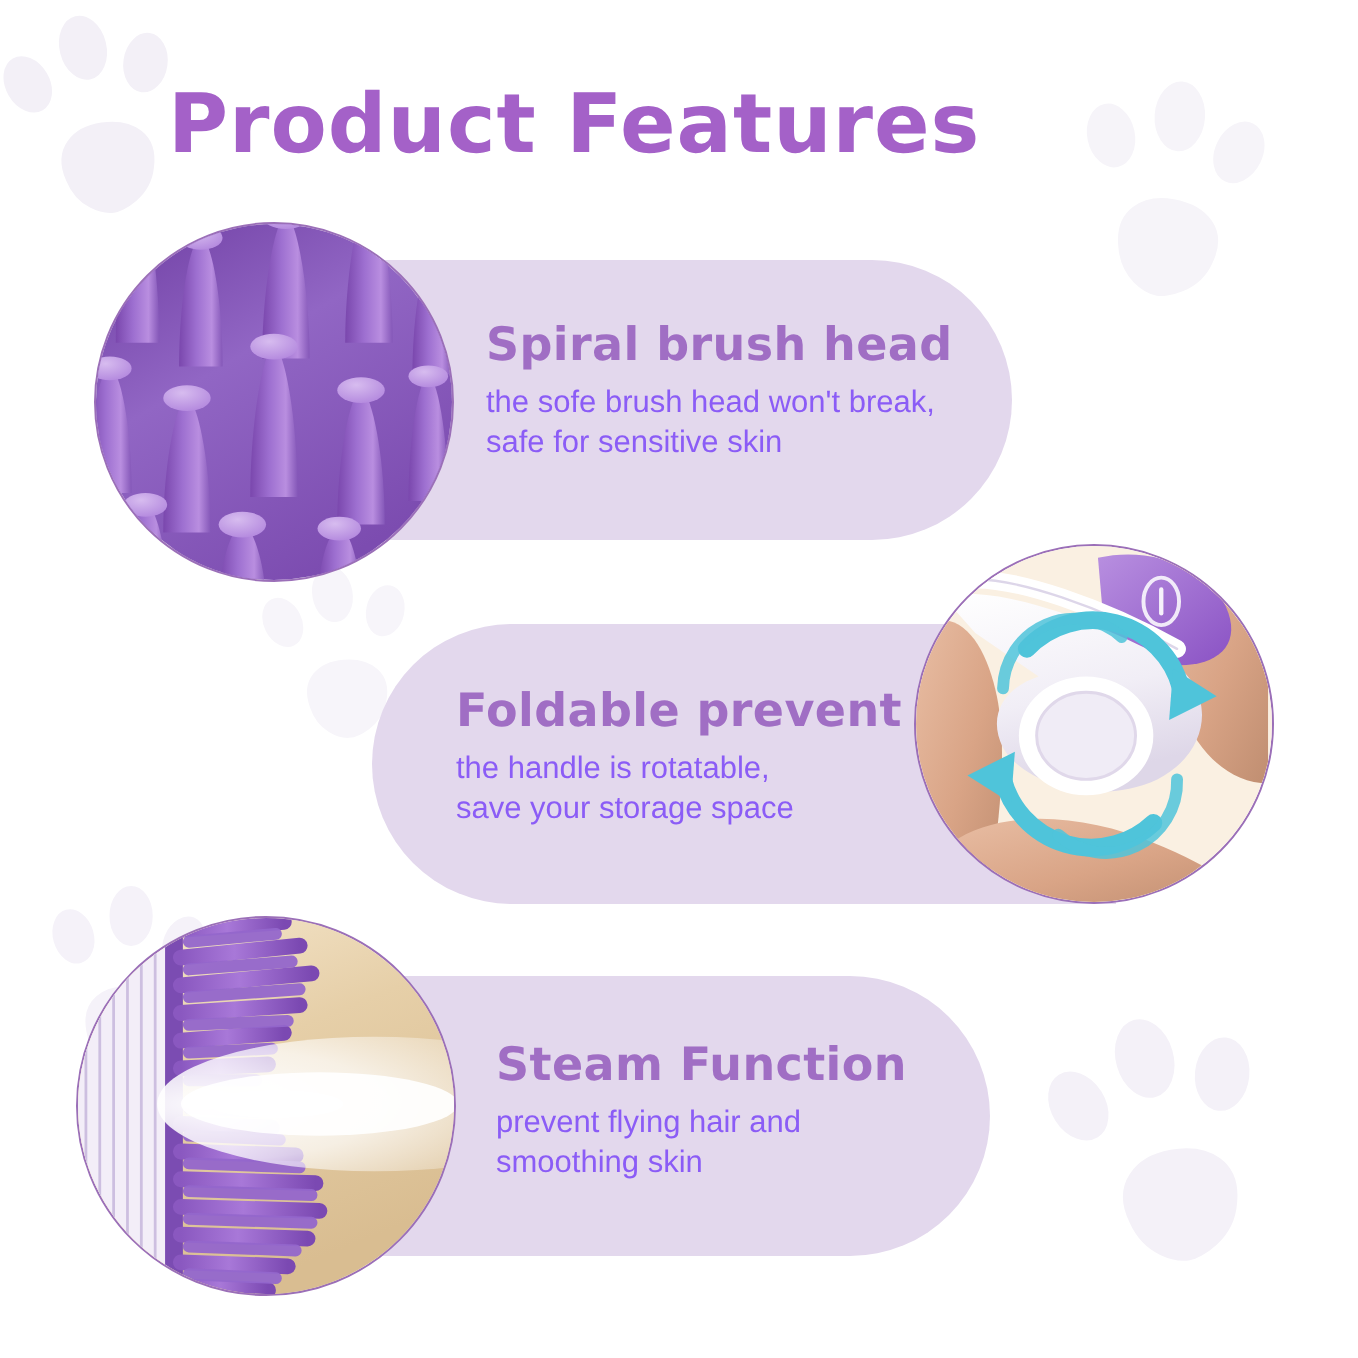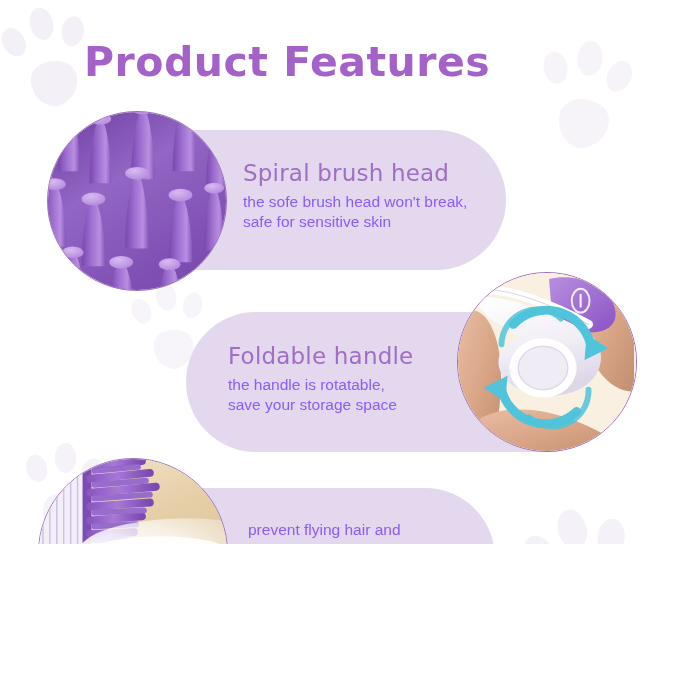--- a/index.html
+++ b/index.html
@@ -3,21 +3,21 @@
 <meta charset="utf-8">
 <style>
   html, body {
     margin: 0;
     padding: 0;
     background: #ffffff;
   }
   #page {
     position: relative;
     width: 679px;
-    height: 544px;
+    height: 679px;
     background: #ffffff;
     overflow: hidden;
     font-family: "Liberation Sans", sans-serif;
   }
 
   
   .paw {
     position: absolute;
     pointer-events: none;
   }
@@ -55,21 +55,21 @@
   .pill-3 {
     left: 152px; top: 488px;
     width: 343px; height: 140px;
     border-radius: 0 70px 70px 0;
   }
 
   .pill-text { position: absolute; }
   .pill-text .heading {
     font-family: "DejaVu Sans", sans-serif;
     font-size: 23px;
-    font-weight: normal;
+    font-weight: bold;
     color: #a06ec4;
     margin: 0 0 6px 0;
     white-space: nowrap;
     letter-spacing: 0.2px;
   }
   .pill-text .body {
     font-family: "Liberation Sans", sans-serif;
     font-size: 15.5px;
     line-height: 20px;
     color: #8b5cf6;
@@ -237,21 +237,21 @@
 
   <div class="pill-text text-1">
     <div class="heading">Spiral brush head</div>
     <div class="body">the sofe brush head won't break,
 safe for sensitive skin</div>
   </div>
 
   <div class="pill pill-2"></div>
 
   <div class="pill-text text-2">
-    <div class="heading">Foldable handle</div>
+    <div class="heading">Foldable prevent</div>
     <div class="body">the handle is rotatable,
 save your storage space</div>
   </div>
 
   <div class="photo photo-2">
     <svg viewBox="0 0 180 180" preserveAspectRatio="xMidYMid slice">
       <defs>
         <linearGradient id="skinG" x1="0" y1="0" x2="1" y2="1">
           <stop offset="0%" stop-color="#e8bda3"></stop>
           <stop offset="55%" stop-color="#d9a486"></stop>
@@ -357,17 +357,18 @@
           <path d="M56 166 L110 168"></path>
         <path d="M56 180 L100 182"></path>
       </g>
       <ellipse cx="150" cy="94" rx="110" ry="34" fill="url(#steamG)"></ellipse>
       <ellipse cx="122" cy="94" rx="70" ry="16" fill="#ffffff" opacity="0.9"></ellipse>
       <ellipse cx="100" cy="94" rx="34" ry="7" fill="#ffffff"></ellipse>
     </svg>
   </div>
 
   <div class="pill-text text-3">
+    <div class="heading">Steam Function</div>
     <div class="body">prevent flying hair and
 smoothing skin</div>
   </div>
 
 </div>
 
 </body></html>

